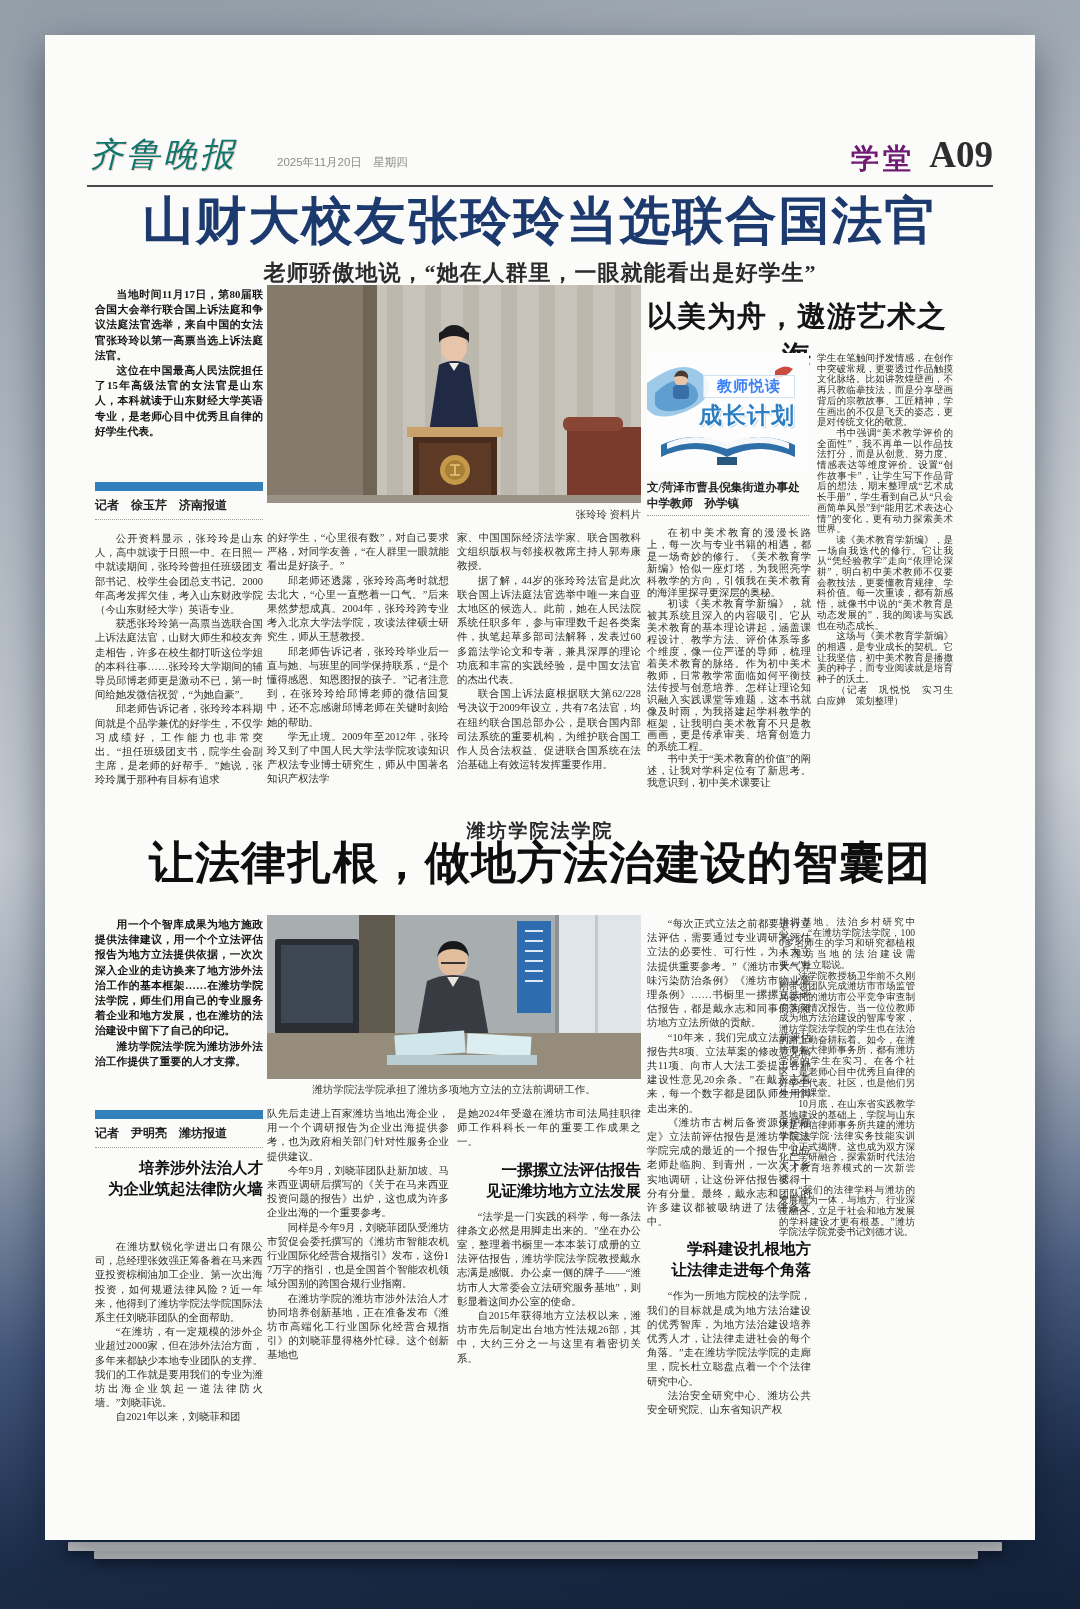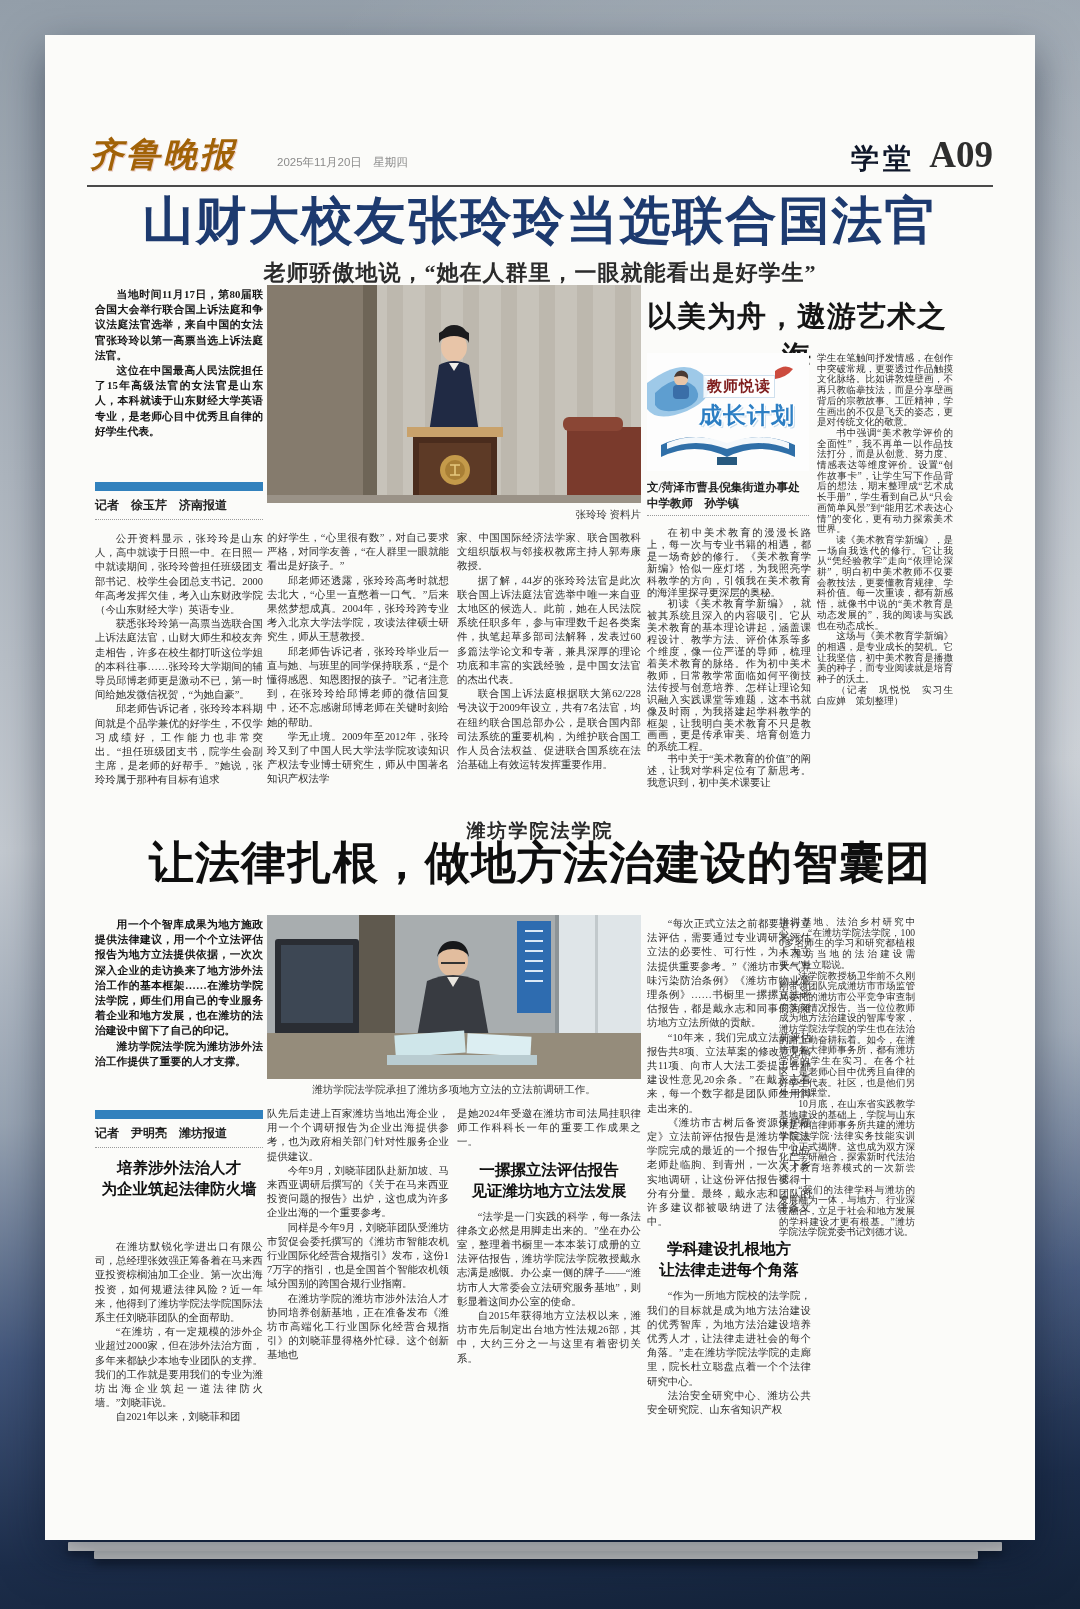--- a/index.html
+++ b/index.html
@@ -11,24 +11,24 @@
       linear-gradient(175deg,#939ea9 0%,#aeb6bf 28%,#c3c9d0 50%,#97a3b2 66%,#41557a 80%,#1c2d4a 92%,#132238 100%);
   }
   .stack{position:absolute;border-radius:1px;}
   .stack1{left:68px;top:1542px;width:934px;height:9px;background:#e7e6e2;box-shadow:0 4px 8px rgba(0,0,0,.4);}
   .stack2{left:94px;top:1551px;width:884px;height:8px;background:#cfd0cd;box-shadow:0 5px 10px rgba(0,0,0,.45);}
   .paper{
     position:absolute;left:45px;top:35px;width:990px;height:1505px;
     background:#fbfbf9;box-shadow:0 16px 40px rgba(10,20,40,.5);
   }
   
-  .mast-logo{position:absolute;left:44px;top:102px;font-family:"DejaVu Serif",serif;font-weight:bold;font-style:italic;
-    color:#a16207;font-size:34px;letter-spacing:3px;line-height:1;text-shadow:1px 1px 0 rgba(178,59,49,.25);}
+  .mast-logo{position:absolute;left:44px;top:102px;font-family:"DejaVu Serif",serif;font-weight:normal;font-style:italic;
+    color:#0f766e;font-size:34px;letter-spacing:3px;line-height:1;text-shadow:1px 1px 0 rgba(178,59,49,.25);}
   .mast-date{position:absolute;left:232px;top:120px;font-family:"Liberation Sans",sans-serif;font-size:11.5px;color:#8b8b8b;}
-  .mast-sec{position:absolute;right:120px;top:105px;font-size:28px;font-weight:bold;color:#0f172a;letter-spacing:4px;}
+  .mast-sec{position:absolute;right:120px;top:105px;font-size:28px;font-weight:bold;color:#701a75;letter-spacing:4px;}
   .mast-pn{position:absolute;right:42px;top:98px;font-size:37px;font-weight:bold;color:#2e2e2e;}
   .mast-rule{position:absolute;left:42px;right:42px;top:150px;height:2px;background:#4a4a4a;}
   
   .a1-head{position:absolute;left:30px;right:30px;top:158px;margin:0;text-align:center;
     font-size:51px;font-weight:bold;color:#1d3a6f;letter-spacing:2px;line-height:1.1;}
   .a1-sub{position:absolute;left:30px;right:30px;top:223px;margin:0;text-align:center;
     font-size:22px;font-weight:600;color:#2b2b2b;letter-spacing:1px;}
   .kicker{position:absolute;left:0;right:0;top:783px;text-align:center;font-size:19px;font-weight:600;color:#2a2a2a;letter-spacing:2px;}
   .a3-head{position:absolute;left:20px;right:20px;top:804px;margin:0;text-align:center;
     font-size:45px;font-weight:bold;color:#0e0e0e;letter-spacing:1px;line-height:1.1;}
@@ -38,29 +38,29 @@
   .col{position:absolute;overflow:hidden;color:#2e2e2e;text-align:justify;}
   .col p{margin:0;text-indent:2em;word-break:break-all;}
   .cont p:first-child{text-indent:0;}
   .body11{font-size:10.4px;line-height:14.2px;}
   .body10{font-size:10.3px;line-height:11.9px;}
   .body9{font-size:9.6px;line-height:10.7px;}
   .intro p{font-weight:bold;color:#161616;}
   .intro{font-size:10.8px;line-height:15.2px;}
   .bluebar{height:9px;background:#3281bd;margin:9px 0 0 0;}
   .byline{font-size:12px;font-weight:bold;color:#222;padding:6px 0 5px 0;border-bottom:1px dotted #9a9a9a;margin-bottom:6px;}
-  .colsub{text-align:center;font-size:15.5px;font-weight:bold;color:#101010;line-height:21px;margin:9px 0;text-indent:0;}
+  .colsub{text-align:right;font-size:15.5px;font-weight:bold;color:#101010;line-height:21px;margin:9px 0;text-indent:0;}
   .colsub div{text-indent:0;}
   .caption{position:absolute;font-size:10.5px;color:#3a3a3a;}
   
   .photo{position:absolute;overflow:hidden;background:#c9c5bd;}
   .photo svg{display:block;}
   .promo{position:absolute;left:602px;top:318px;width:162px;height:118px;background:#fdfdfd;overflow:hidden;}
-  .promo-t1{position:absolute;left:56px;top:22px;font-size:15px;font-weight:bold;color:#7f1d1d;
-    background:rgba(255,255,255,.85);padding:1px 3px;border:1px solid #cfe0ee;letter-spacing:1px;}
+  .promo-t1{position:absolute;left:56px;top:22px;font-size:15px;font-weight:bold;color:#3b82f6;
+    background:rgba(255,255,255,.85);padding:1px 13px;border:1px solid #cfe0ee;letter-spacing:1px;}
   .promo-t2{position:absolute;left:52px;top:47px;font-size:23px;font-weight:bold;color:#2d7fc4;letter-spacing:1px;
     text-shadow:1px 1px 0 #fff,-1px 1px 0 #fff,1px -1px 0 #fff,-1px -1px 0 #fff,2px 2px 0 rgba(45,127,196,.25);}
   .a2-byline{position:absolute;left:602px;top:444px;width:162px;font-size:11.5px;font-weight:bold;color:#222;
     line-height:16px;padding-bottom:4px;border-bottom:1px dotted #999;}
 </style>
 </head>
 <body>
 
 <div class="stack stack1"></div>
 <div class="stack stack2"></div>

